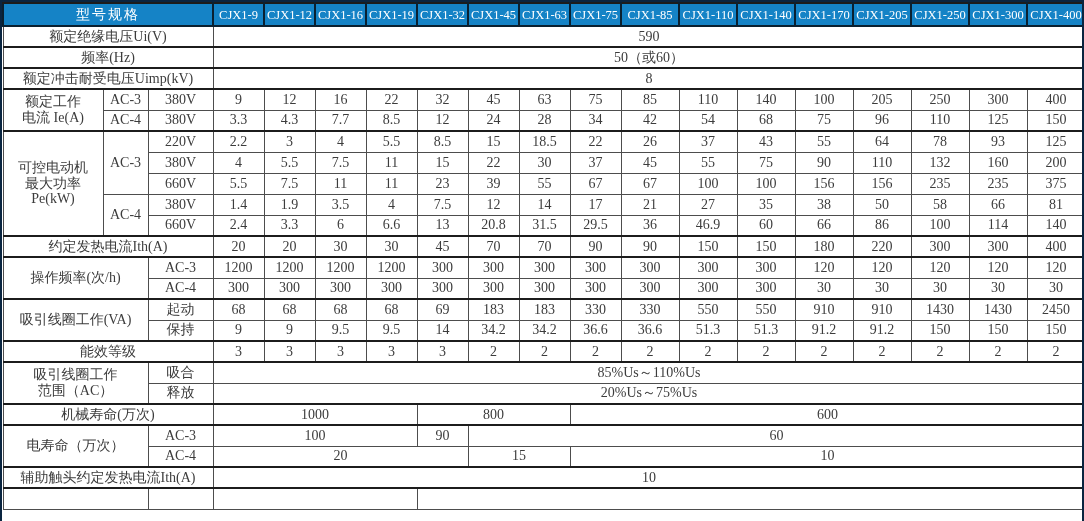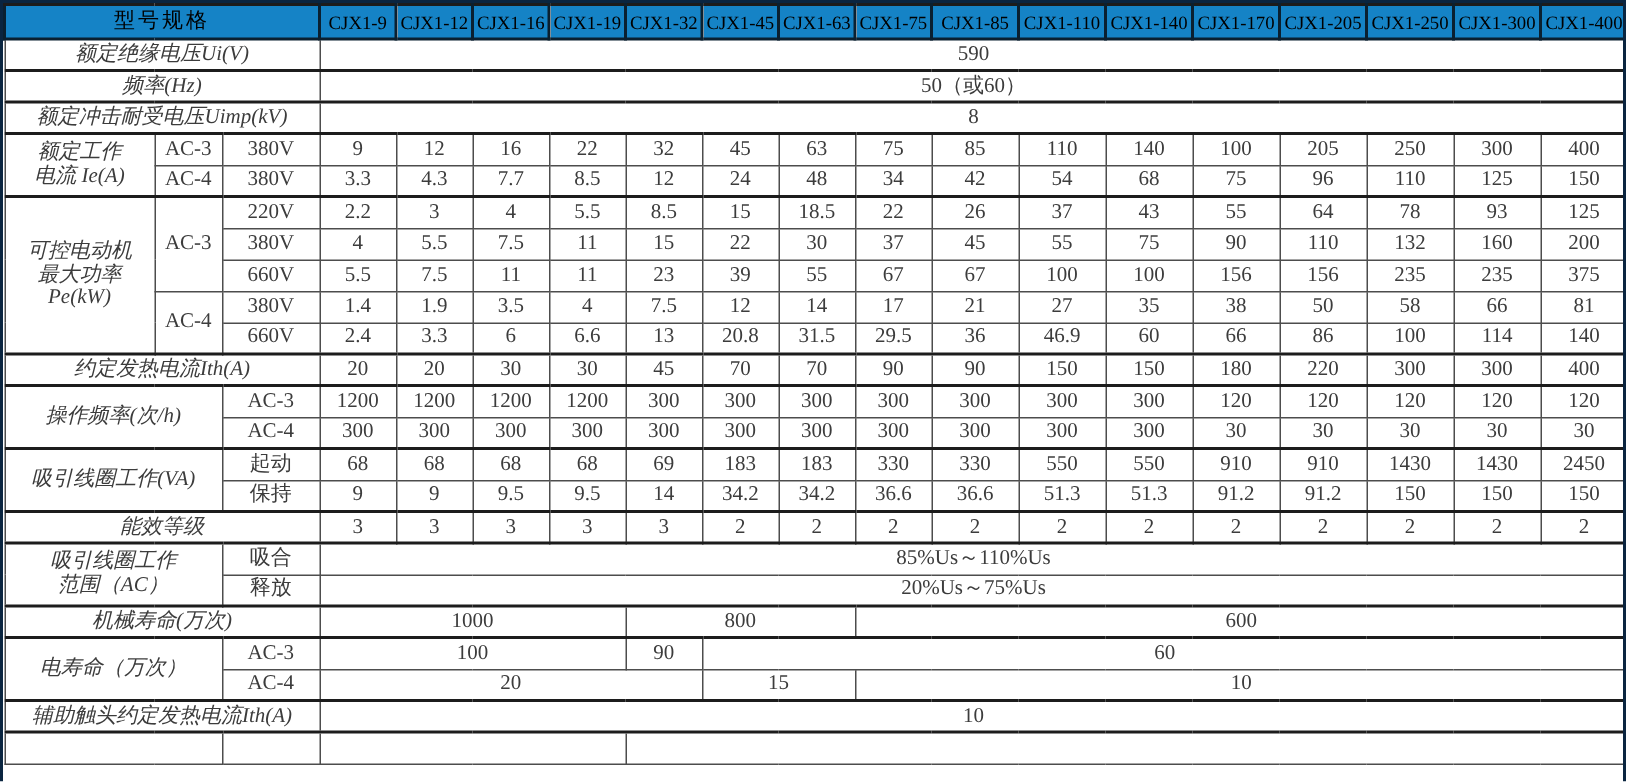--- a/index.html
+++ b/index.html
@@ -31,31 +31,31 @@
     overflow: hidden;
     white-space: pre-line;
     line-height: 1.12;
   }
   
   table.spec tr:not(.thin) > th,
   table.spec tr:not(.thin) > td { border-top: 2px solid #1c1c1c; }
   
   table.spec th {
     background: #1583c6;
-    color: #000000;
+    color: #ffffff;
     font-weight: normal;
     font-size: 12.5px;
     height: 23px;
     border: 2px solid #0a2030;
     border-top: 1px solid #0a2030;
     white-space: nowrap;
     letter-spacing: 0px;
   }
   table.spec th.head-first { font-size: 14px; letter-spacing: 2px; }
-  td.lbl  { font-size: 14px; color: #2f2f2f; font-style: italic; }
+  td.lbl  { font-size: 14px; color: #2f2f2f; }
   td.sub  { font-size: 13px; color: #333333; }
   td.val  { font-size: 14px; color: #3c3c3c; font-variant-numeric: tabular-nums; }
   tr.partial > td { border-top: 2px solid #1c1c1c; }
 </style>
 </head>
 <body>
 
 <div class="sheet">
   <table class="spec">
     <colgroup>
@@ -135,21 +135,21 @@
         </tr>
         <tr class="thin">
           <td class="sub">AC-4</td>
           <td class="sub">380V</td>
           <td>3.3</td>
           <td>4.3</td>
           <td>7.7</td>
           <td>8.5</td>
           <td>12</td>
           <td>24</td>
-          <td>48</td>
+          <td>28</td>
           <td>34</td>
           <td>42</td>
           <td>54</td>
           <td>68</td>
           <td>75</td>
           <td>96</td>
           <td>110</td>
           <td>125</td>
           <td>150</td>
         </tr>

